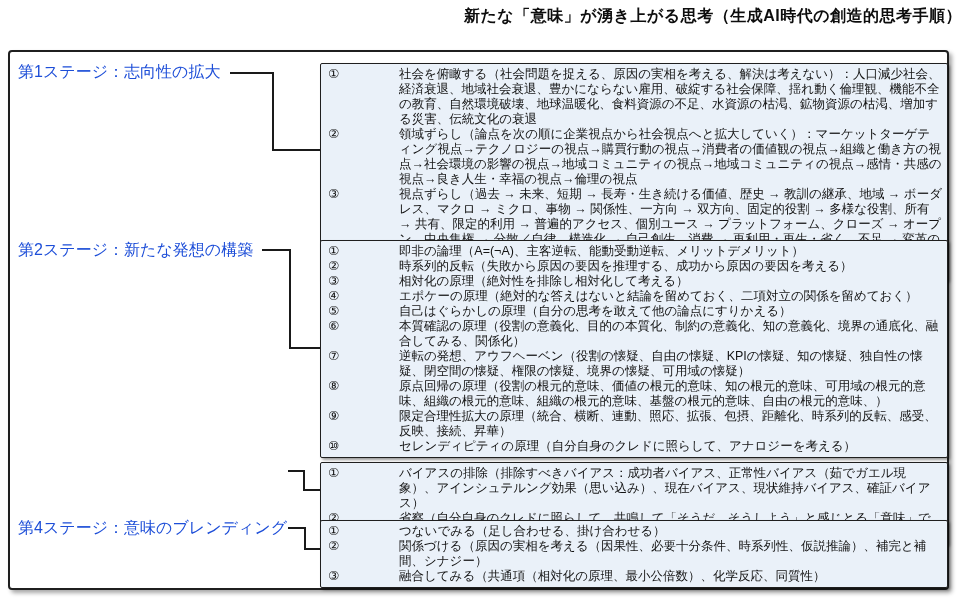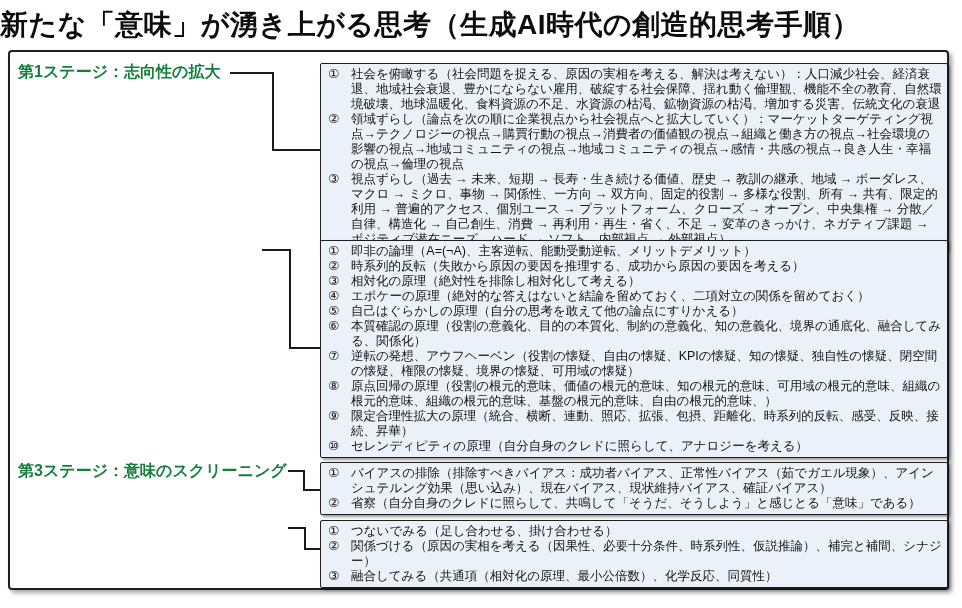--- a/index.html
+++ b/index.html
@@ -7,44 +7,43 @@
     position: relative;
     width: 962px; height: 608px;
     font-family: "Liberation Sans", "DejaVu Sans", sans-serif;
     color: #111111;
     background: #ffffff;
     overflow: hidden;
   }
   .title {
     position: absolute;
     left: 0; right: 0; top: 6px;
-    text-align: left;
-    font-size: 28px;
+    text-align: right;
+    font-size: 16px;
     font-weight: bold;
     letter-spacing: 0.5px;
     color: #0d0d0d;
   }
   .outer-frame {
     position: absolute;
     left: 8px; top: 50px;
     width: 941px; height: 540px;
     border: 2px solid #1f1f1f;
     border-radius: 4px;
     background: #ffffff;
     box-shadow: 3px 3px 4px rgba(0,0,0,0.35);
     box-sizing: border-box;
   }
   .stage-label {
     position: absolute;
     left: 18px;
     font-size: 16px;
     line-height: 18px;
     white-space: nowrap;
-    color: #15803d;
-    font-weight: bold;
+    color: #1d4ed8;
   }
   .connectors {
     position: absolute;
     left: 0; top: 0;
     width: 962px; height: 608px;
     pointer-events: none;
   }
   .stage-box {
     position: absolute;
     left: 320px;
@@ -63,40 +62,42 @@
     line-height: 15px;
     color: #141414;
   }
   .item .num {
     flex: 0 0 23px;
     text-align: left;
     padding-left: 3px;
   }
   .item .txt {
     flex: 1 1 auto;
+    margin-left: 48px;
   }
 </style>
 </head>
 <body>
 
 <div class="page">
 
   <div class="title">新たな「意味」が湧き上がる思考（生成AI時代の創造的思考手順）</div>
 
   <div class="outer-frame"></div>
 
   <svg class="connectors" viewBox="0 0 962 608">
     <polyline points="230,73 273,73 273,150 320,150" fill="none" stroke="#1a1a1a" stroke-width="2"></polyline>
     <polyline points="262,250 290,250 290,348 320,348" fill="none" stroke="#1a1a1a" stroke-width="2"></polyline>
     <polyline points="288,471 304,471 304,490 320,490" fill="none" stroke="#1a1a1a" stroke-width="2"></polyline>
     <polyline points="288,528 305,528 305,549 320,549" fill="none" stroke="#1a1a1a" stroke-width="2"></polyline>
   </svg>
 
   <div class="stage-label" style="top:63px">第1ステージ：志向性の拡大</div>
-  <div class="stage-label" style="top:462px">第3ステージ：意味のスクリーニング</div>
+  <div class="stage-label" style="top:241px">第2ステージ：新たな発想の構築</div>
+  <div class="stage-label" style="top:519px">第4ステージ：意味のブレンディング</div>
 
   <div class="stage-box" style="top:63px;  min-height:168px">
 
       <div class="item">
         <span class="num">①</span>
         <span class="txt">社会を俯瞰する（社会問題を捉える、原因の実相を考える、解決は考えない）：人口減少社会、経済衰退、地域社会衰退、豊かにならない雇用、破綻する社会保障、揺れ動く倫理観、機能不全の教育、自然環境破壊、地球温暖化、食料資源の不足、水資源の枯渇、鉱物資源の枯渇、増加する災害、伝統文化の衰退</span>
       </div>
 
       <div class="item">
         <span class="num">②</span>

